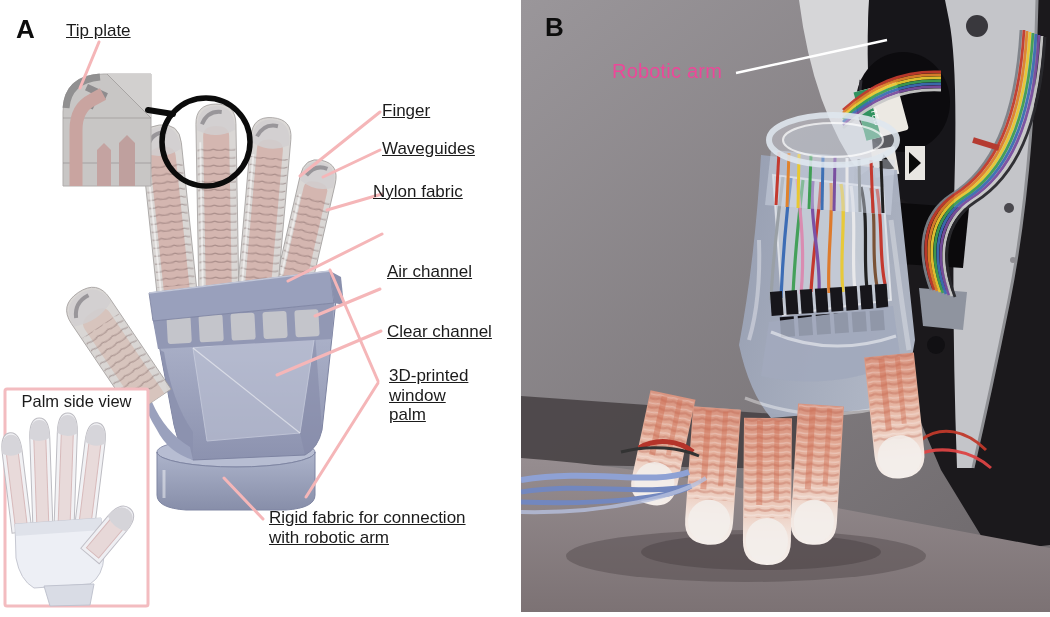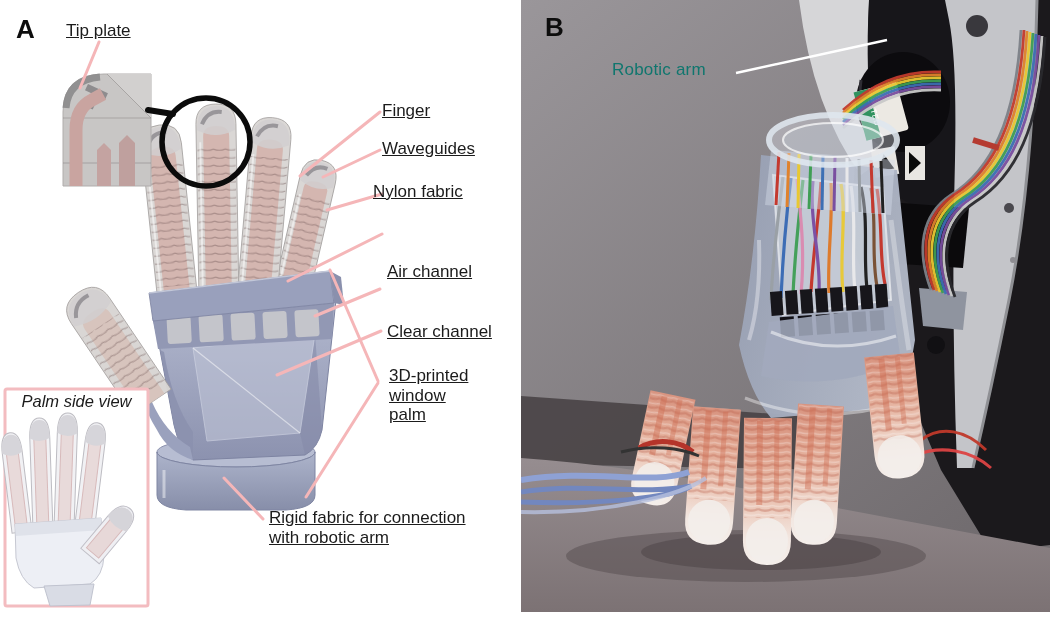--- a/index.html
+++ b/index.html
@@ -3,22 +3,22 @@
 <meta charset="utf-8">
 <style>
   html,body{margin:0;padding:0;background:#fff;}
   #fig{position:relative;width:1050px;height:617px;background:#fff;overflow:hidden;
        font-family:"Liberation Sans",sans-serif;}
   svg{position:absolute;top:0;display:block;}
   .lbl{position:absolute;color:#1b1b1b;font-size:17px;line-height:19.5px;white-space:nowrap;text-decoration:underline;}
   .lbl.wrap{white-space:normal;}
   .panel-letter{position:absolute;color:#0d0d0d;font-size:26px;font-weight:bold;}
   .inset-title{position:absolute;left:8px;top:392px;width:137px;text-align:center;
-               color:#1b1b1b;font-size:16.5px;font-style:italic;}
-  .photo-lbl{position:absolute;color:#0f766e;font-size:17px;letter-spacing:.2px;}
+               color:#1b1b1b;font-size:16.5px;}
+  .photo-lbl{position:absolute;color:#ec4899;font-size:20px;letter-spacing:.2px;}
 </style>
 </head>
 <body>
 
 <div id="fig">
 
 <svg style="left:0" width="521" height="617" viewBox="0 0 521 617">
   <defs>
     <linearGradient id="palmGrad" x1="0" y1="0" x2="0" y2="1">
       <stop offset="0" stop-color="#b3b9cf"></stop>

